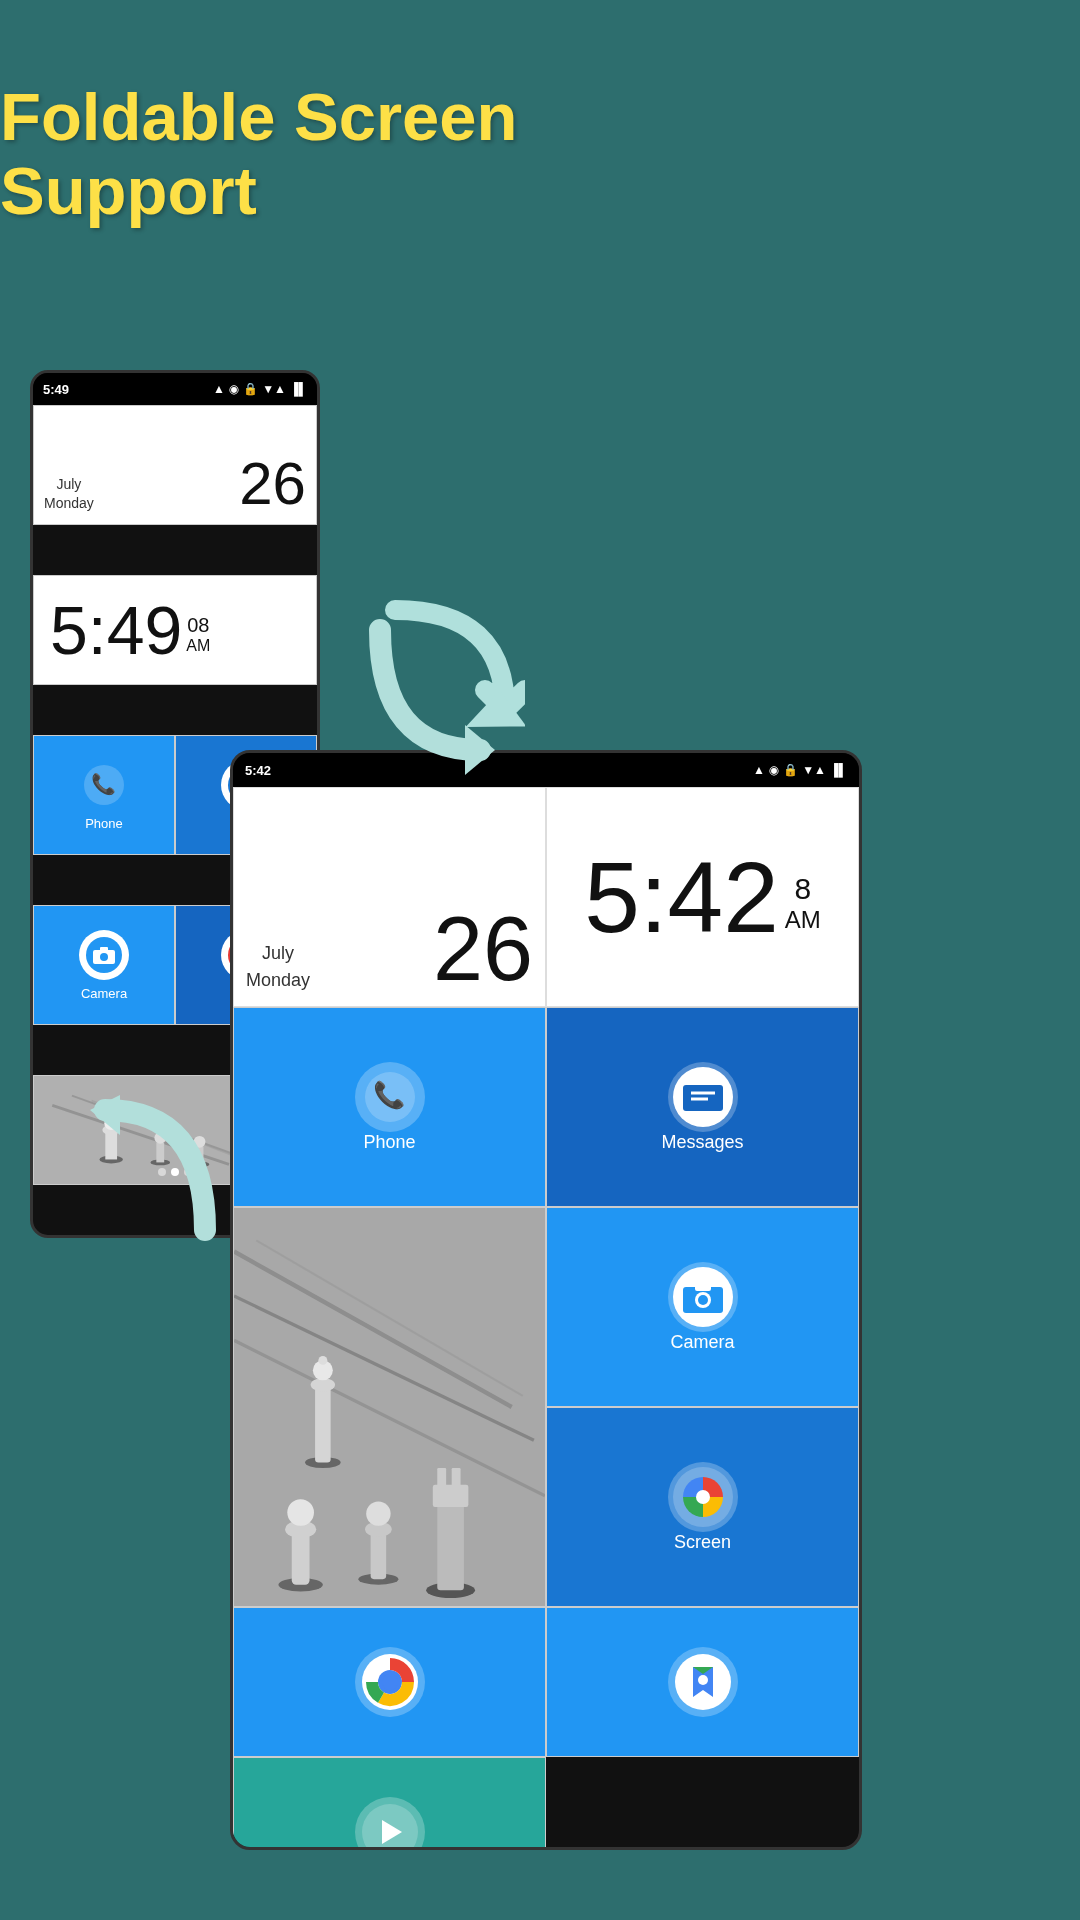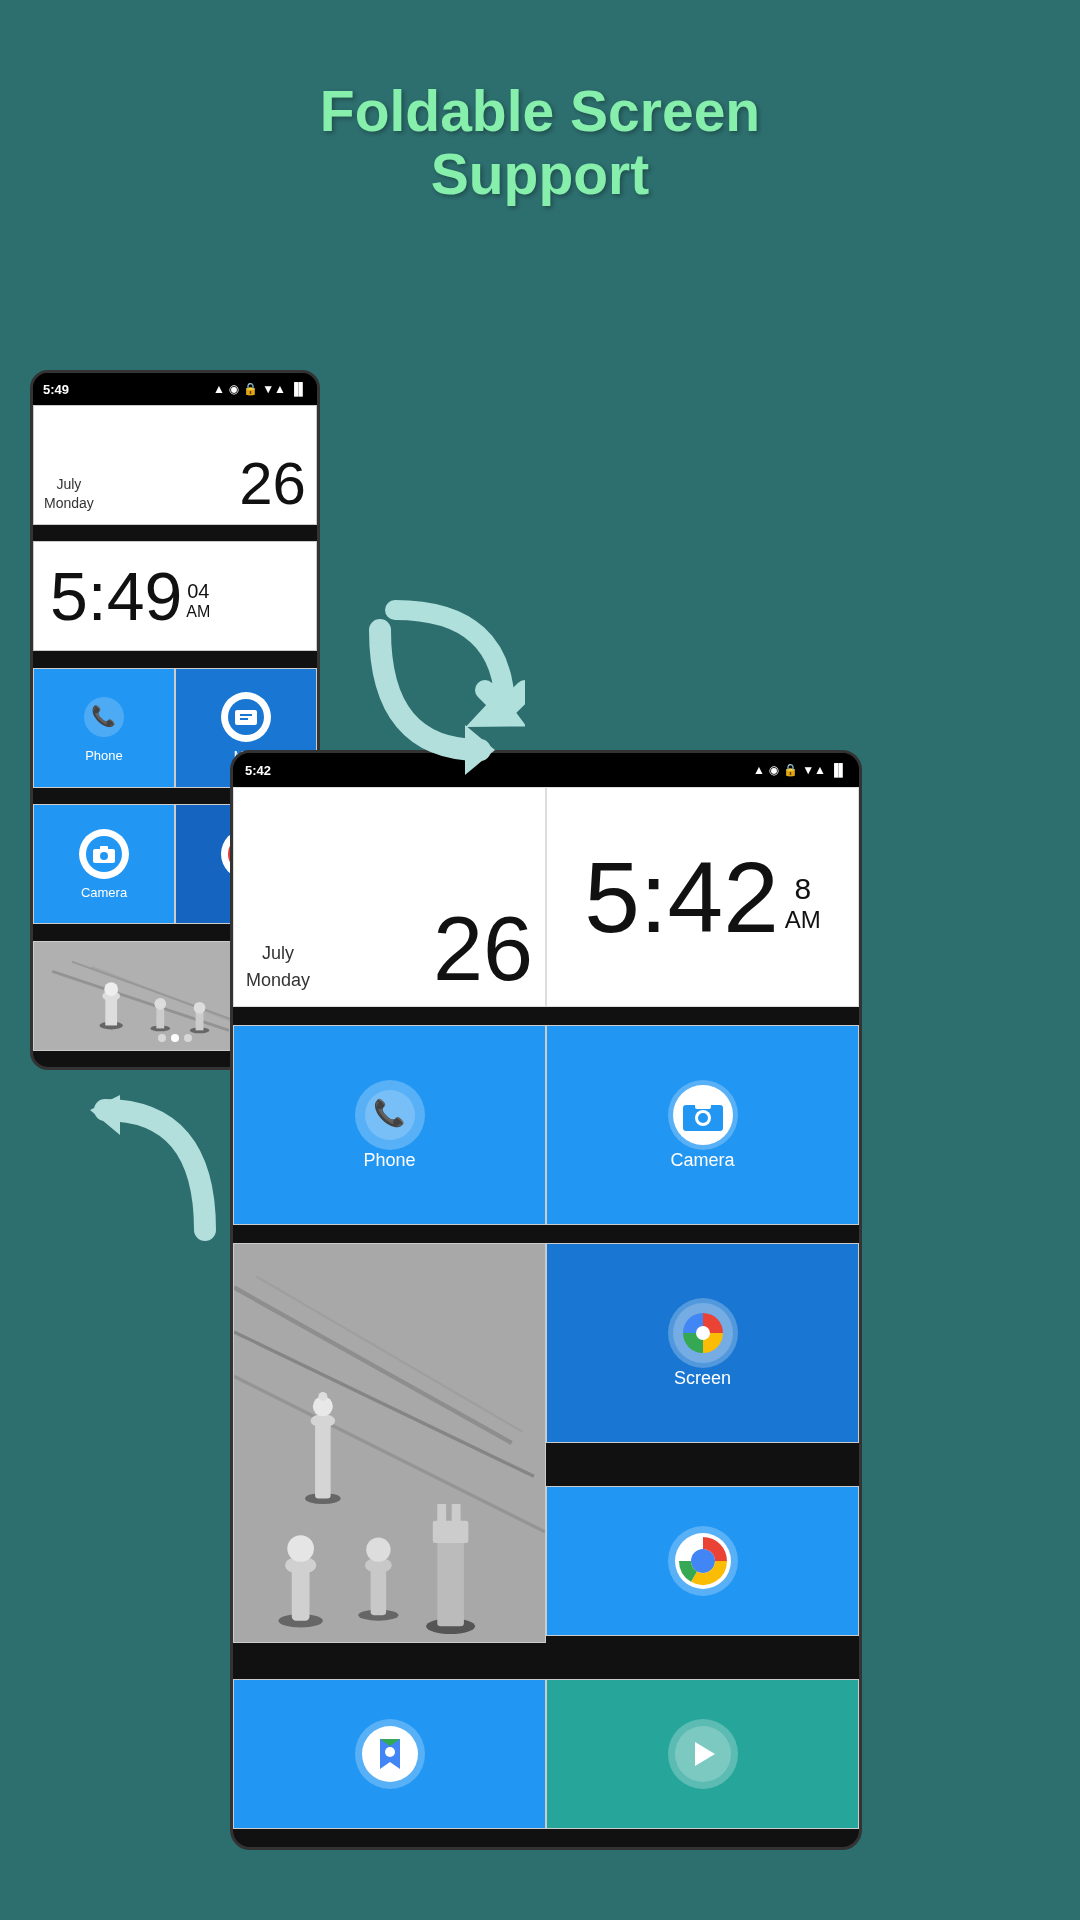--- a/index.html
+++ b/index.html
@@ -7,37 +7,36 @@
       width: 1080px;
       height: 1920px;
       background: #2d6e6e;
       font-family: Arial, sans-serif;
       overflow: hidden;
       position: relative;
     }
 
     
     .page-title {
-      text-align: center;
-      color: #86efac;
-      font-size: 57px;
+      color: #fde047;
+      font-size: 67px;
       font-weight: 900;
       line-height: 1.1;
       padding-top: 80px;
       padding-bottom: 60px;
       text-shadow: 2px 2px 4px rgba(0,0,0,0.3);
     }
 
     
     .phone-small {
       position: absolute;
       top: 370px;
       left: 30px;
       width: 290px;
-      height: 700px;
+      height: 868px;
       background: #111;
       border-radius: 18px;
       overflow: hidden;
       border: 3px solid #333;
       z-index: 5;
     }
 
     .phone-status-bar {
       background: #000;
       height: 32px;
@@ -331,21 +330,21 @@
       <div class="cal-date-label">
         <div>July</div>
         <div>Monday</div>
       </div>
       <div class="cal-day-number">26</div>
     </div>
 
     <div class="tile tile-clock-small">
       <span class="clock-main">5:49</span>
       <div class="clock-seconds-ampm">
-        <span class="clock-seconds">04</span>
+        <span class="clock-seconds">08</span>
         <span class="clock-ampm">AM</span>
       </div>
     </div>
 
     <div class="tile tile-app">
       <div class="app-icon">
         <svg width="40" height="40" viewBox="0 0 40 40">
             <circle cx="20" cy="20" r="20" fill="rgba(255,255,255,0.2)"></circle>
             <text x="20" y="26" text-anchor="middle" font-size="20" fill="white">📞</text>
           </svg>
@@ -513,20 +512,31 @@
     <div class="tile tile-app-lg">
       <div class="phone-icon-lg">
         <svg width="50" height="50" viewBox="0 0 50 50">
             <circle cx="25" cy="25" r="25" fill="rgba(255,255,255,0.2)"></circle>
             <text x="25" y="32" text-anchor="middle" font-size="26" fill="white">📞</text>
           </svg>
       </div>
       <span class="app-label-lg">Phone</span>
     </div>
 
+    <div class="tile tile-app-lg" style="background:#1565C0">
+      <div class="phone-icon-lg">
+        <svg width="60" height="60" viewBox="0 0 60 60">
+            <circle cx="30" cy="30" r="30" fill="white"></circle>
+            <rect x="10" y="18" width="40" height="26" rx="3" fill="#1565C0"></rect>
+            <line x1="18" y1="26" x2="42" y2="26" stroke="white" stroke-width="3"></line>
+            <line x1="18" y1="32" x2="35" y2="32" stroke="white" stroke-width="3"></line>
+          </svg>
+      </div>
+      <span class="app-label-lg">Messages</span>
+    </div>
 
     <div class="tile tile-app-lg">
       <div class="phone-icon-lg">
         <svg width="60" height="60" viewBox="0 0 60 60">
             <circle cx="30" cy="30" r="30" fill="white"></circle>
             <rect x="10" y="20" width="40" height="26" rx="3" fill="#2196F3"></rect>
             <circle cx="30" cy="33" r="8" fill="white"></circle>
             <circle cx="30" cy="33" r="5" fill="#2196F3"></circle>
             <rect x="22" y="16" width="16" height="8" rx="2" fill="white"></rect>
           </svg>

